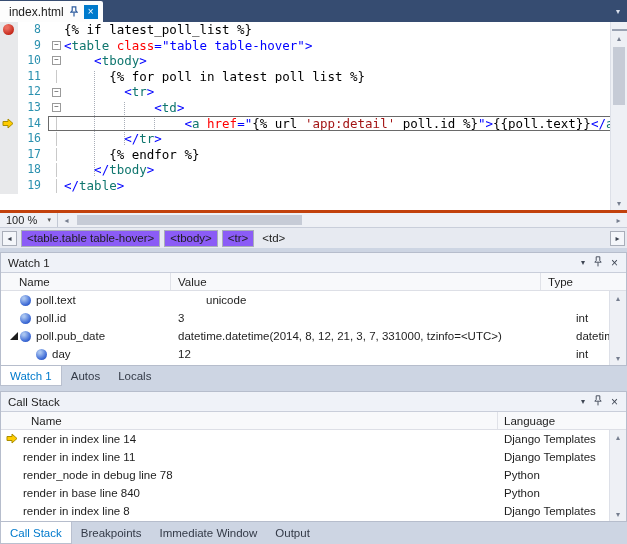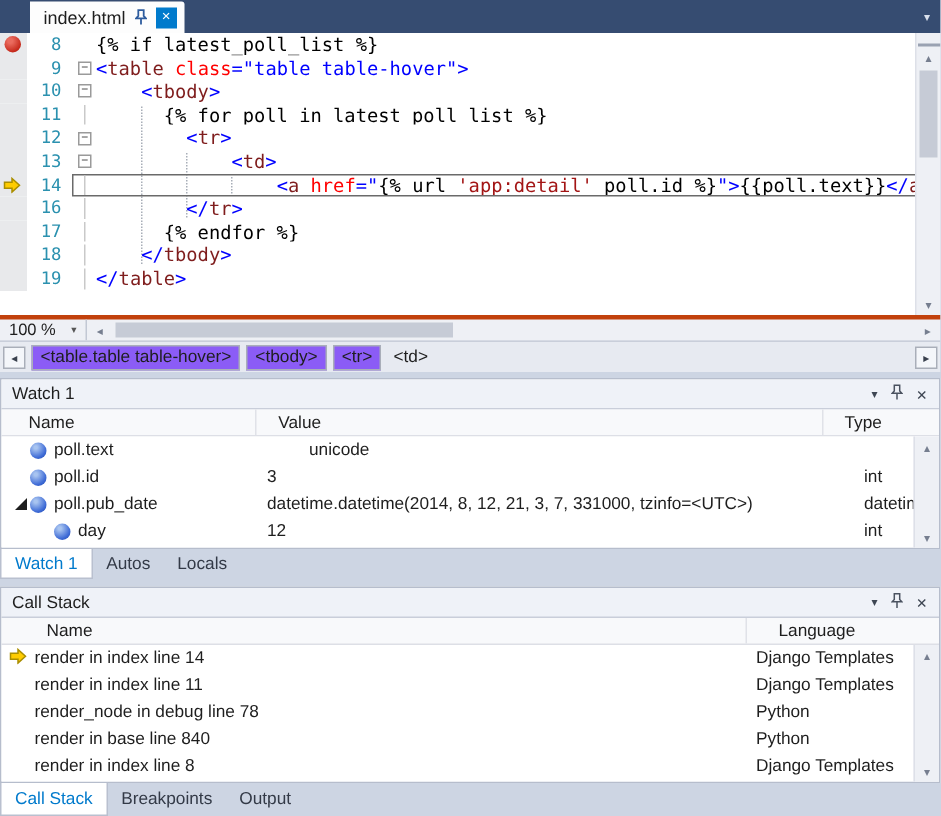--- a/index.html
+++ b/index.html
@@ -1,21 +1,21 @@
 <!DOCTYPE html>
 <html><head>
 <meta charset="utf-8">
 <style>
   * { margin:0; padding:0; box-sizing:border-box; }
   html,body { width:627px; height:544px; overflow:hidden; }
   body { font-family:"Liberation Sans",sans-serif; font-size:12px; color:#1E1E1E; background:#CDD5E3; }
   .app { width:627px; height:544px; display:flex; flex-direction:column; }
 
   
-  .tabstrip { height:22px; background:#364C71; display:flex; align-items:flex-end; position:relative; flex:none;padding-left:20px; }
+  .tabstrip { height:22px; background:#364C71; display:flex; align-items:flex-end; position:relative; flex:none; }
   .doc-tab { height:21px; background:#FDFDFD; display:flex; align-items:center; padding:0 5px 0 9px; gap:6px; border-top-right-radius:2px; }
   .doc-title { font-size:12px; color:#1E1E1E; }
   .doc-pin { display:flex; align-items:center; }
   .doc-close { width:14px; height:14px; background:#007ACC; color:#FFFFFF; font-size:10px; line-height:13px; text-align:center; cursor:default; }
   .tab-overflow { position:absolute; right:7px; top:7px; color:#D9E0EC; font-size:8px; }
 
   
   .editor { height:188px; background:#FFFFFF; display:flex; flex:none; position:relative; }
   .ed-lines { flex:1; position:relative; overflow:hidden; }
   .ed-row { display:flex; height:15.6px; position:relative; z-index:1; }
@@ -26,21 +26,21 @@
   .ed-num { width:30px; flex:none; text-align:right; padding-right:7px; color:#2B91AF;
             font-family:"DejaVu Sans Mono",monospace; font-size:11.5px; line-height:15.6px; }
   .ed-body { flex:1; display:flex; border:1px solid transparent; height:15.6px; }
   .ed-body.current { border-color:#6A6A6A; }
   .ed-fold { width:15px; flex:none; display:flex; align-items:center; justify-content:center; }
   .fold-box { width:9px; height:9px; border:1px solid #9A9A9A; background:#FFFFFF; font-size:8px; line-height:6px; text-align:center; color:#333; }
   .fold-guide { width:1px; height:100%; background:#C9C9C9; }
   .ed-code { flex:1; font-family:"DejaVu Sans Mono",monospace; font-size:12.5px; line-height:13.5px; white-space:pre; overflow:hidden; }
   .tok-plain { color:#000000; }
   .tok-delim { color:#0000FF; }
-  .tok-tag   { color:#7f1d1d; }
+  .tok-tag   { color:#0f766e; }
   .tok-attr  { color:#FF0000; }
   .tok-val   { color:#0000FF; }
   .tok-str   { color:#A31515; }
   .indent-guide { position:absolute; width:0; border-left:1px dotted #A8AEB8; z-index:0; pointer-events:none; }
 
   
   .ed-vscroll { width:17px; flex:none; background:#EEF0F5; border-left:1px solid #DDE0E8; display:flex; flex-direction:column; align-items:center; }
   .grip { width:15px; height:8px; border-bottom:2px solid #9AA2B2; margin-top:1px; }
   .sb-arrow { height:14px; width:100%; display:flex; align-items:center; justify-content:center; color:#767E8F; font-size:8px; flex:none; }
   .sb-track { flex:1; width:100%; position:relative; }
@@ -65,21 +65,21 @@
   .spacer { flex:none; }
   .s1 { height:4px; } .s2 { height:5px; }
 
   
   .tool-panel { background:#FFFFFF; border:1px solid #B6BDCC; flex:none; display:flex; flex-direction:column; }
   .tool-panel.grow { flex:1; min-height:0; }
   .tp-title { height:20px; flex:none; background:#EFF2F8; border-bottom:1px solid #C9CEDA; display:flex; align-items:center; padding:0 4px 0 7px; font-size:11.5px; }
   .tp-icons { margin-left:auto; display:flex; align-items:center; gap:9px; color:#3E4653; padding-right:4px; }
   .tp-chevron { font-size:8px; }
   .tp-close { font-size:12px; line-height:12px; }
-  .grid-head { height:18px; flex:none; display:flex; background:#F8F9FB; border-bottom:1px solid #DDDFE6; font-size:11.5px; align-items:center;justify-content:space-between; }
+  .grid-head { height:18px; flex:none; display:flex; background:#F8F9FB; border-bottom:1px solid #DDDFE6; font-size:11.5px; align-items:center; }
   .gh-cell { height:100%; display:flex; align-items:center; border-right:1px solid #E0E2E8; overflow:hidden; }
   .grid-body { position:relative; background:#FFFFFF; }
   .grid-row { height:18px; display:flex; align-items:center; font-size:11.5px; }
 
   
   .w-name  { width:170px; flex:none; display:flex; align-items:center; overflow:hidden; }
   .w-value { width:370px; flex:none; display:flex; align-items:center; overflow:hidden; white-space:nowrap; padding-left:7px; }
   .w-type  { width:70px;  flex:none; overflow:hidden; padding-left:7px; white-space:nowrap;margin-left:28px; }
   .gh-name  { width:170px; padding-left:18px; }
   .gh-value { width:370px; padding-left:7px; }
@@ -415,16 +415,17 @@
         <div class="panel-vscroll">
           <div class="sb-arrow">▴</div>
           <div class="sb-track" style="width: 100%; flex: 1 1 0%;"></div>
           <div class="sb-arrow">▾</div>
         </div>
       </div>
   </div>
   <div class="tool-tabs bottom" id="cs-tabs">
       <div class="tt active">Call Stack</div>
       <div class="tt">Breakpoints</div>
+      <div class="tt">Immediate Window</div>
       <div class="tt">Output</div>
     </div>
 
 </div>
 
 </body></html>

